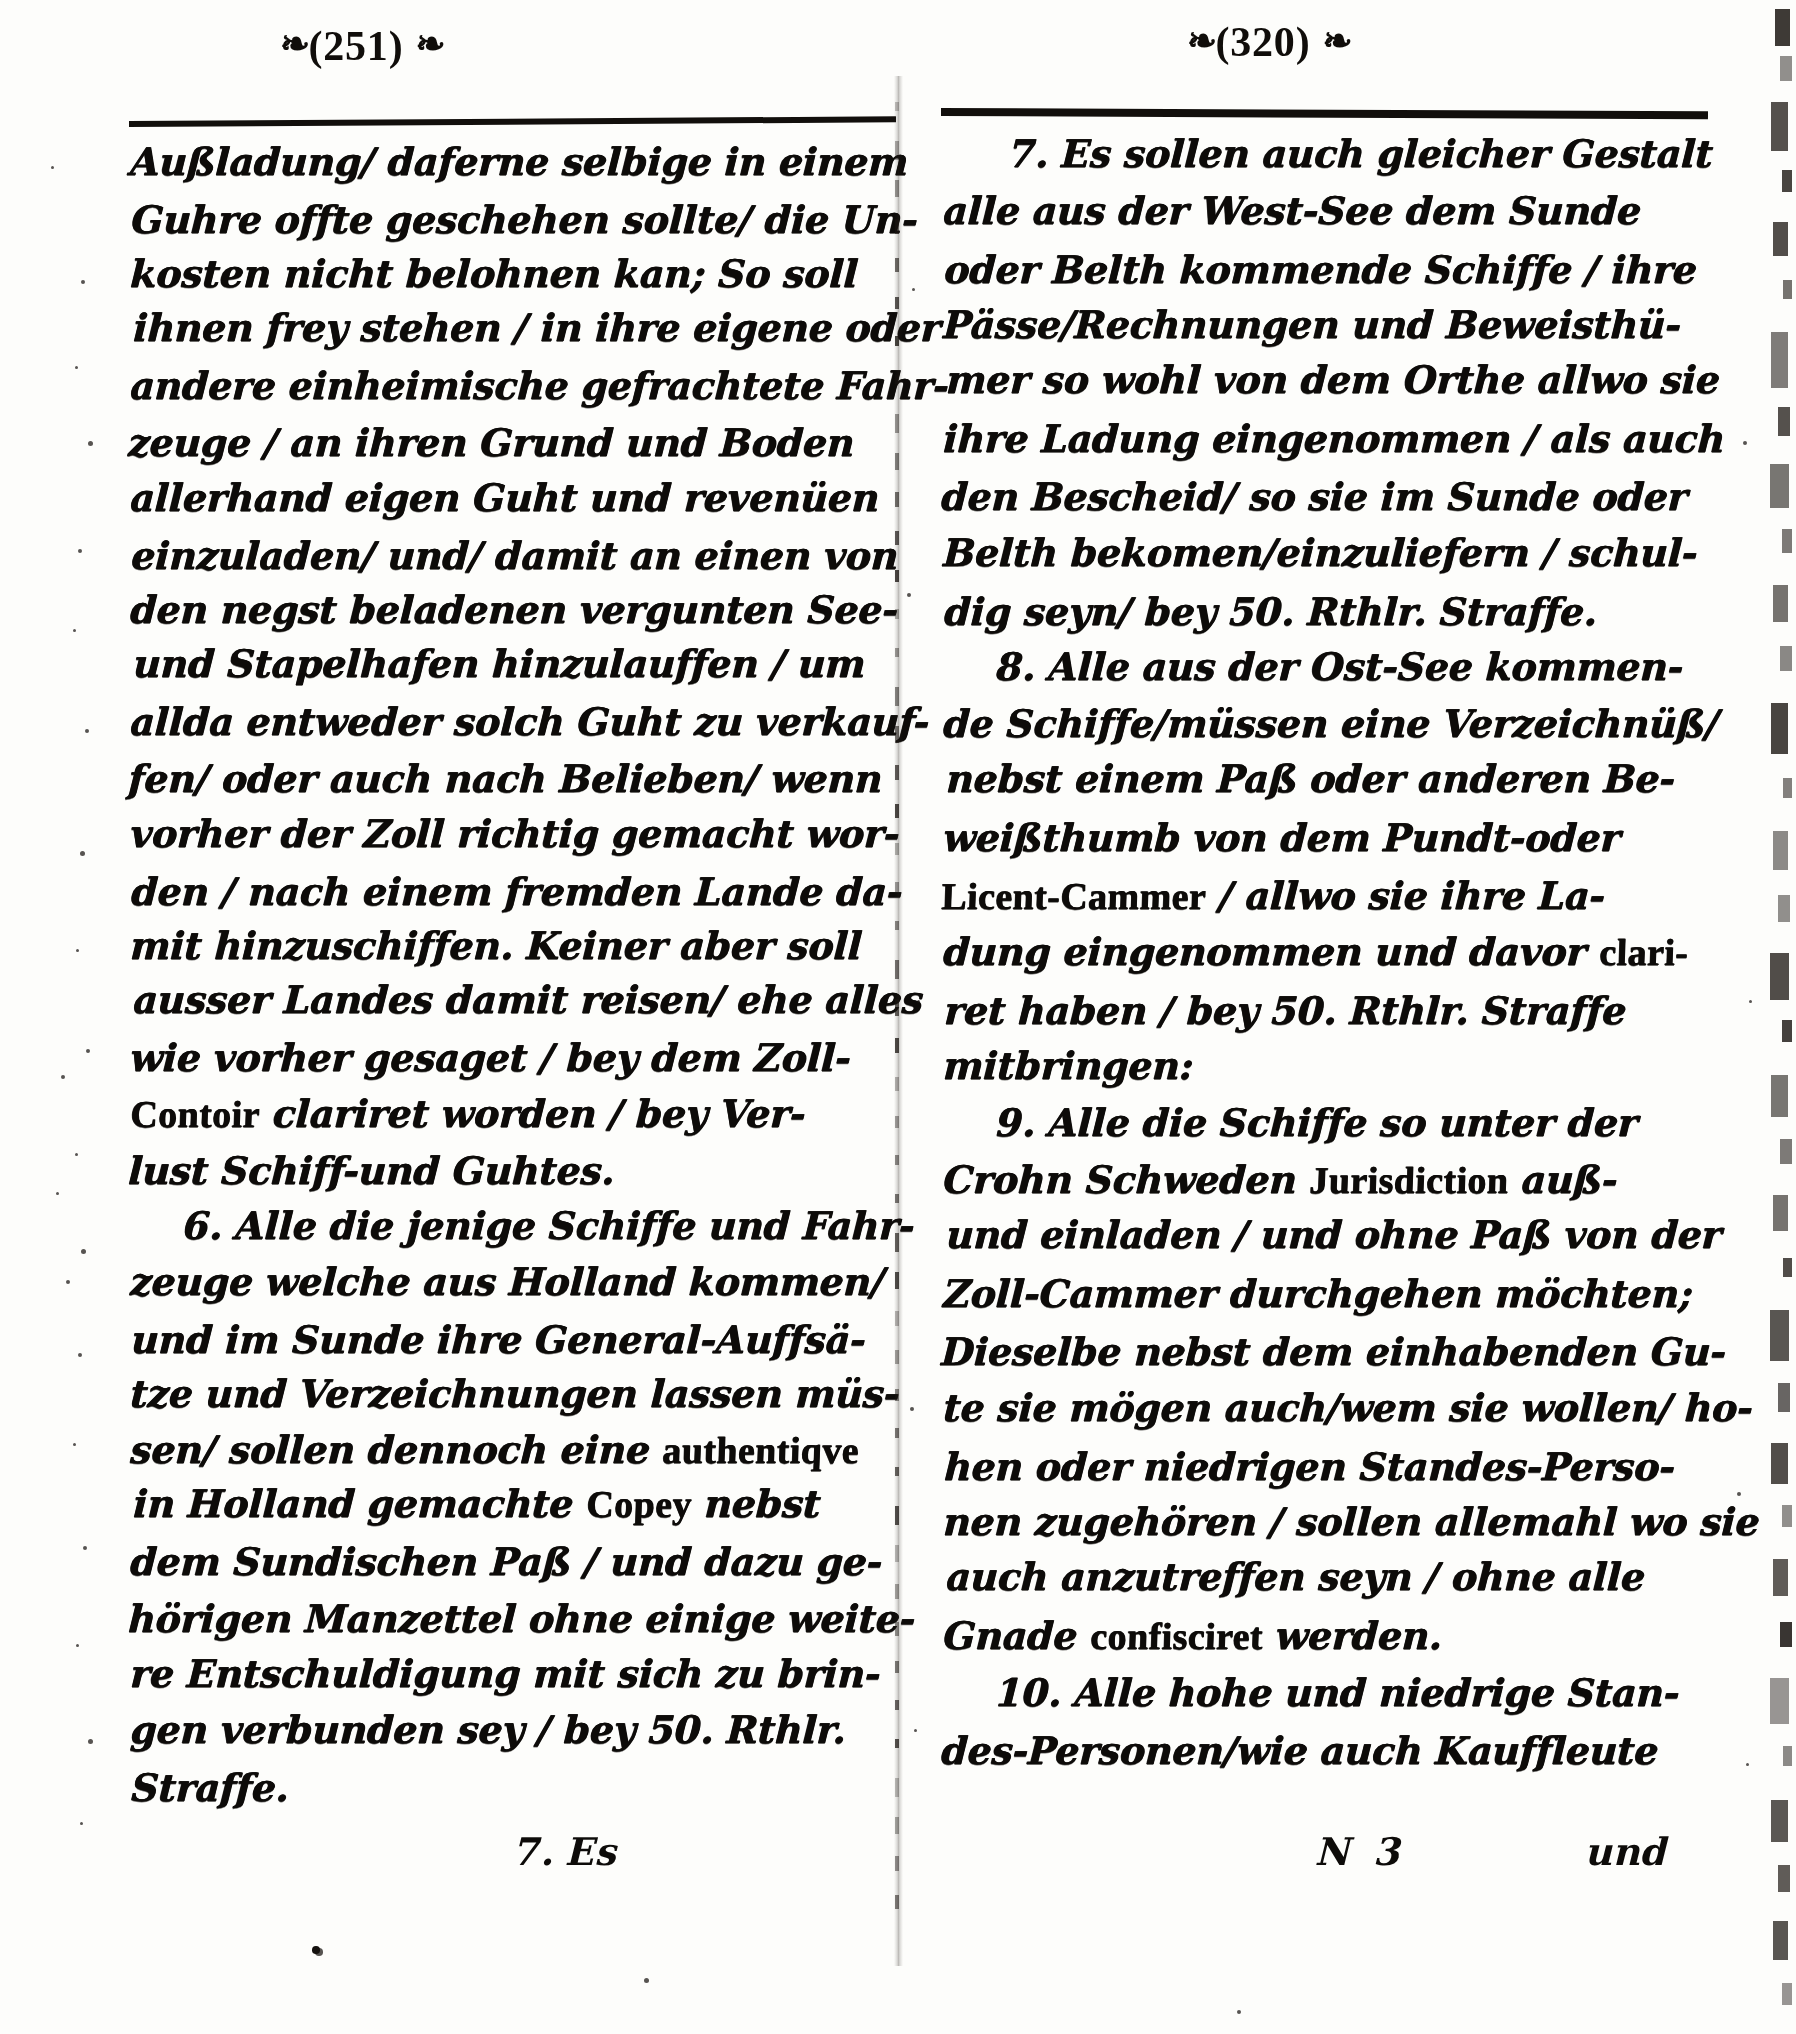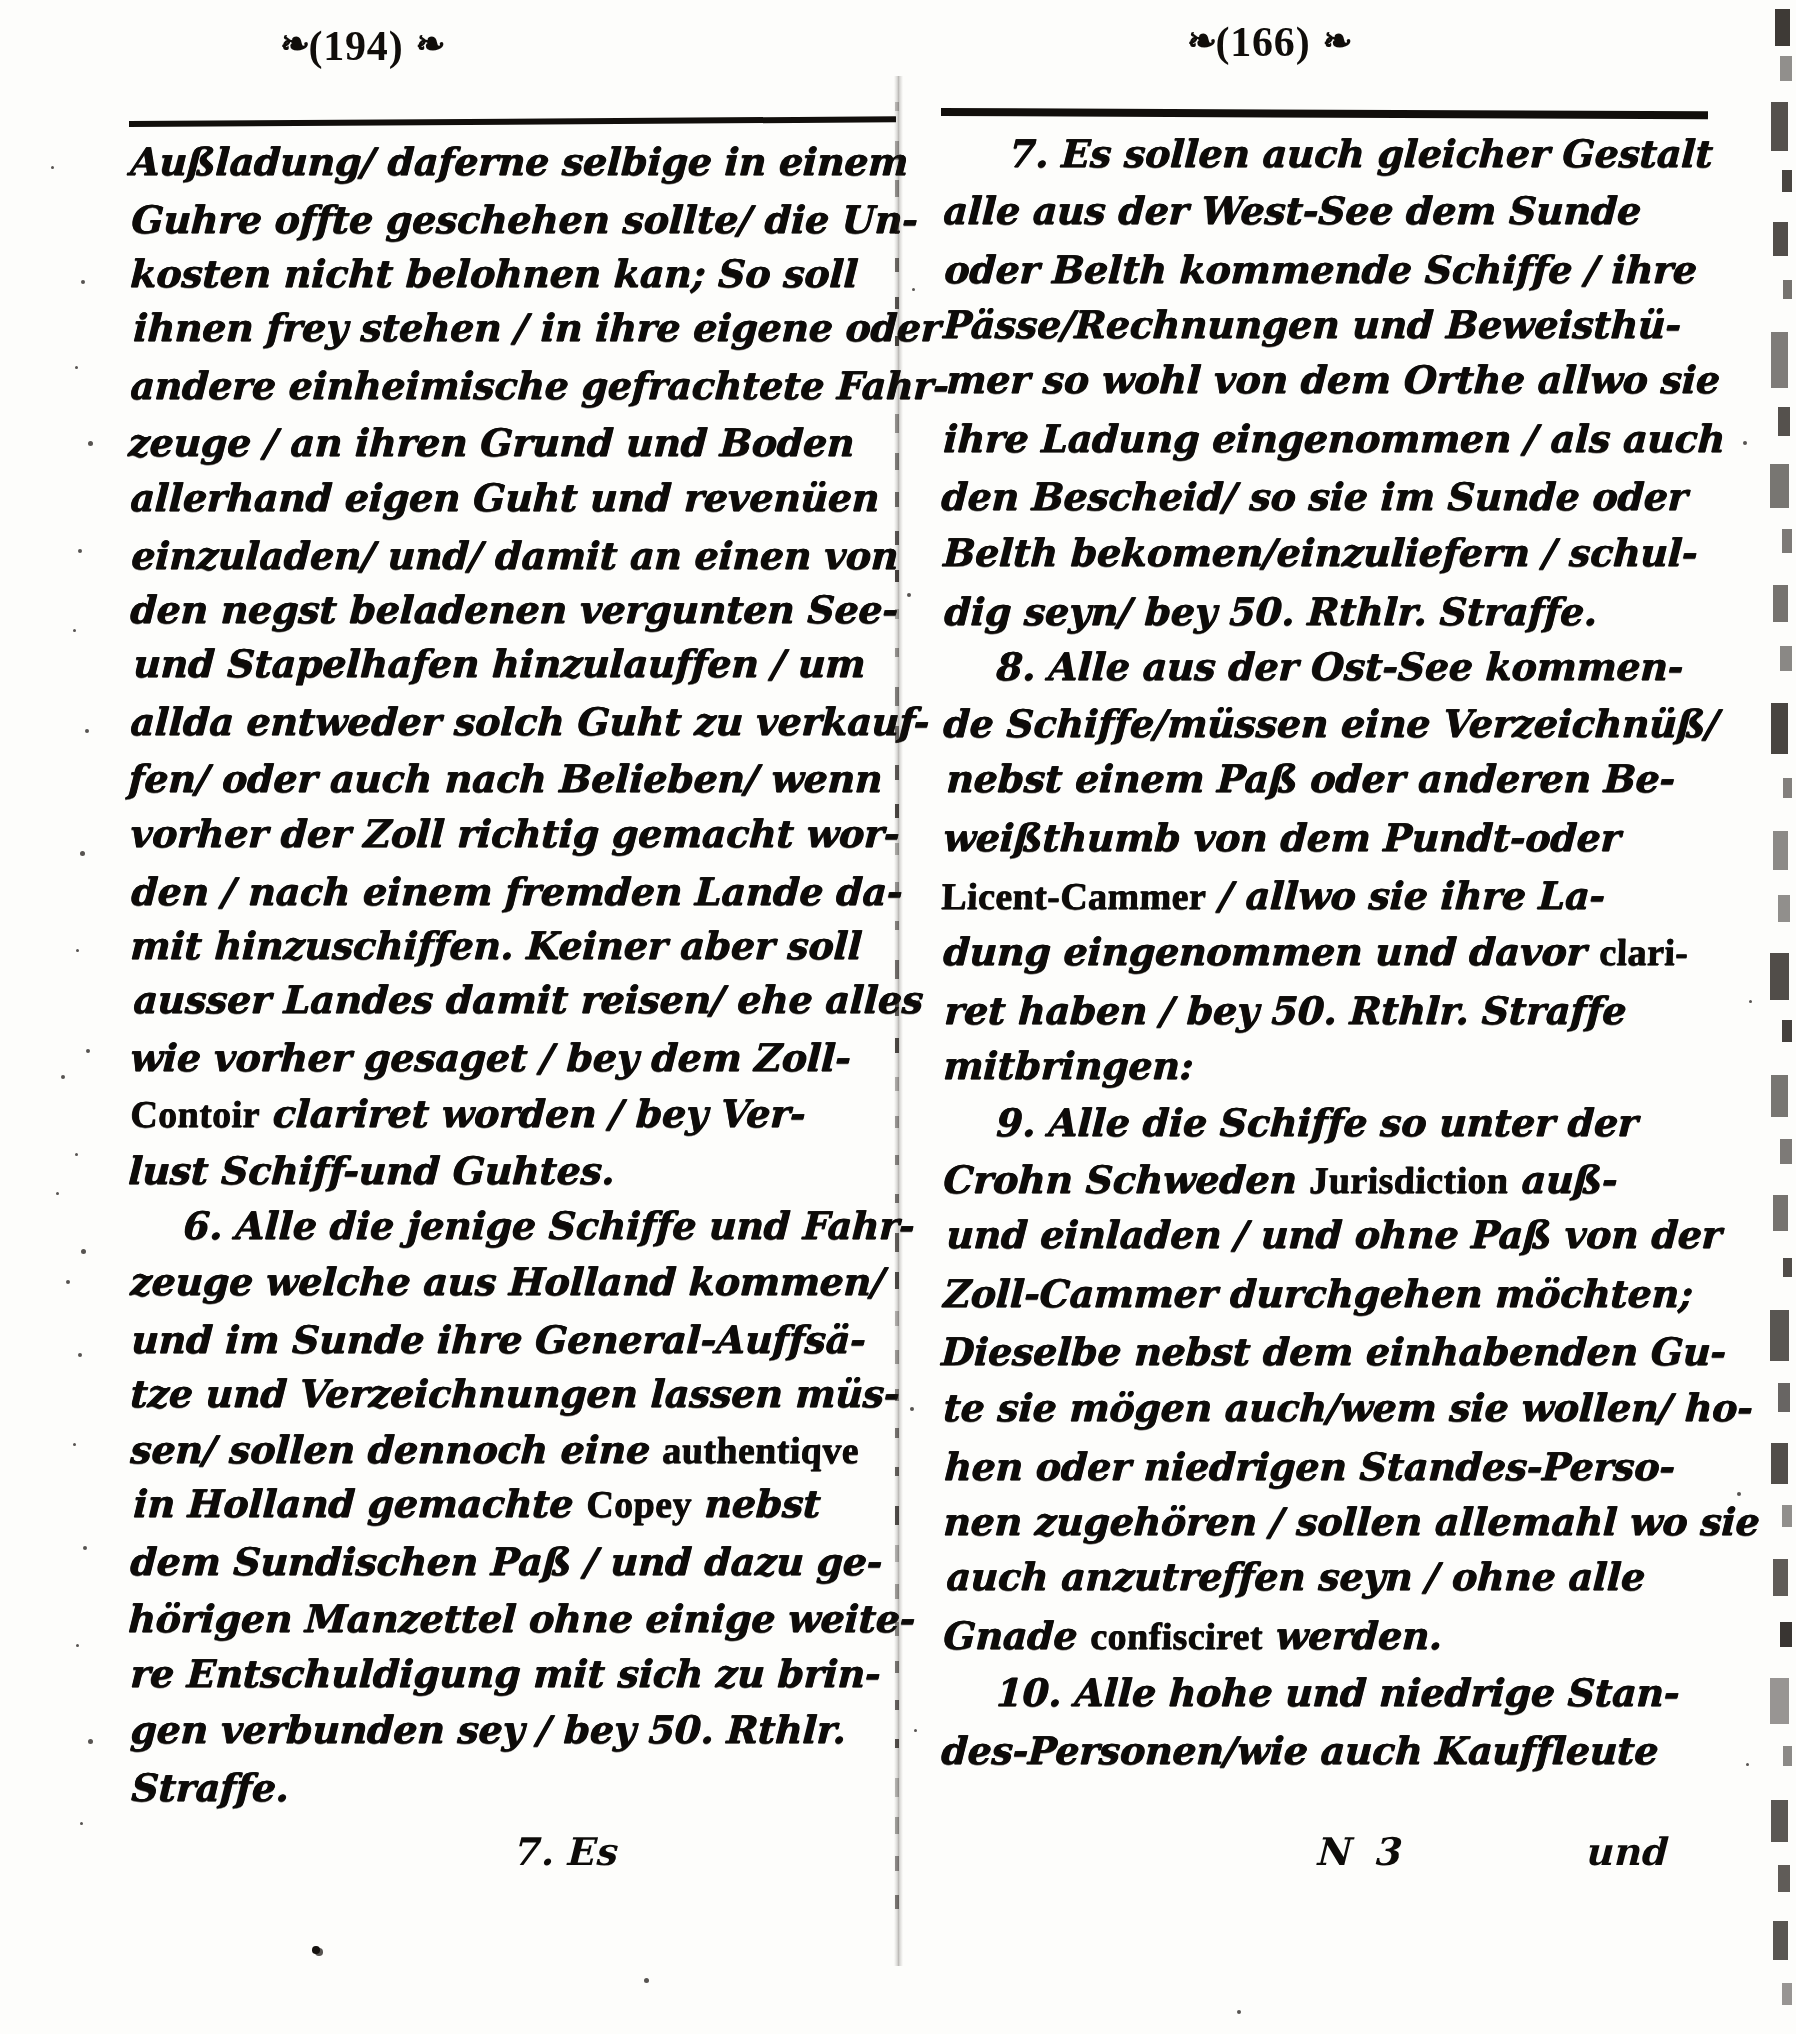--- a/index.html
+++ b/index.html
@@ -195,25 +195,25 @@
     background: #15110e;
     border-radius: 50%;
   }
 </style>
 </head>
 <body>
 
 <div id="scan">
 
   <div class="pagehead" id="head-left">
-    <span class="orn">❧</span><span class="num">(</span><span class="num">194</span><span class="num">)</span><span class="orn right">❧</span>
+    <span class="orn">❧</span><span class="num">(</span><span class="num">251</span><span class="num">)</span><span class="orn right">❧</span>
   </div>
 
   <div class="pagehead" id="head-right">
-    <span class="orn">❧</span><span class="num">(</span><span class="num">166</span><span class="num">)</span><span class="orn right">❧</span>
+    <span class="orn">❧</span><span class="num">(</span><span class="num">320</span><span class="num">)</span><span class="orn right">❧</span>
   </div>
 
   <div class="rule" id="rule-left"></div>
   <div class="rule" id="rule-right"></div>
 
   <div class="column" id="col-left">
     <div class="line">Außladung/ daferne selbige in einem</div>
     <div class="line dr1">Guhre offte geschehen sollte/ die Un-</div>
     <div class="line">kosten nicht belohnen kan;    So soll</div>
     <div class="line dr2">ihnen frey stehen / in ihre eigene oder</div>

